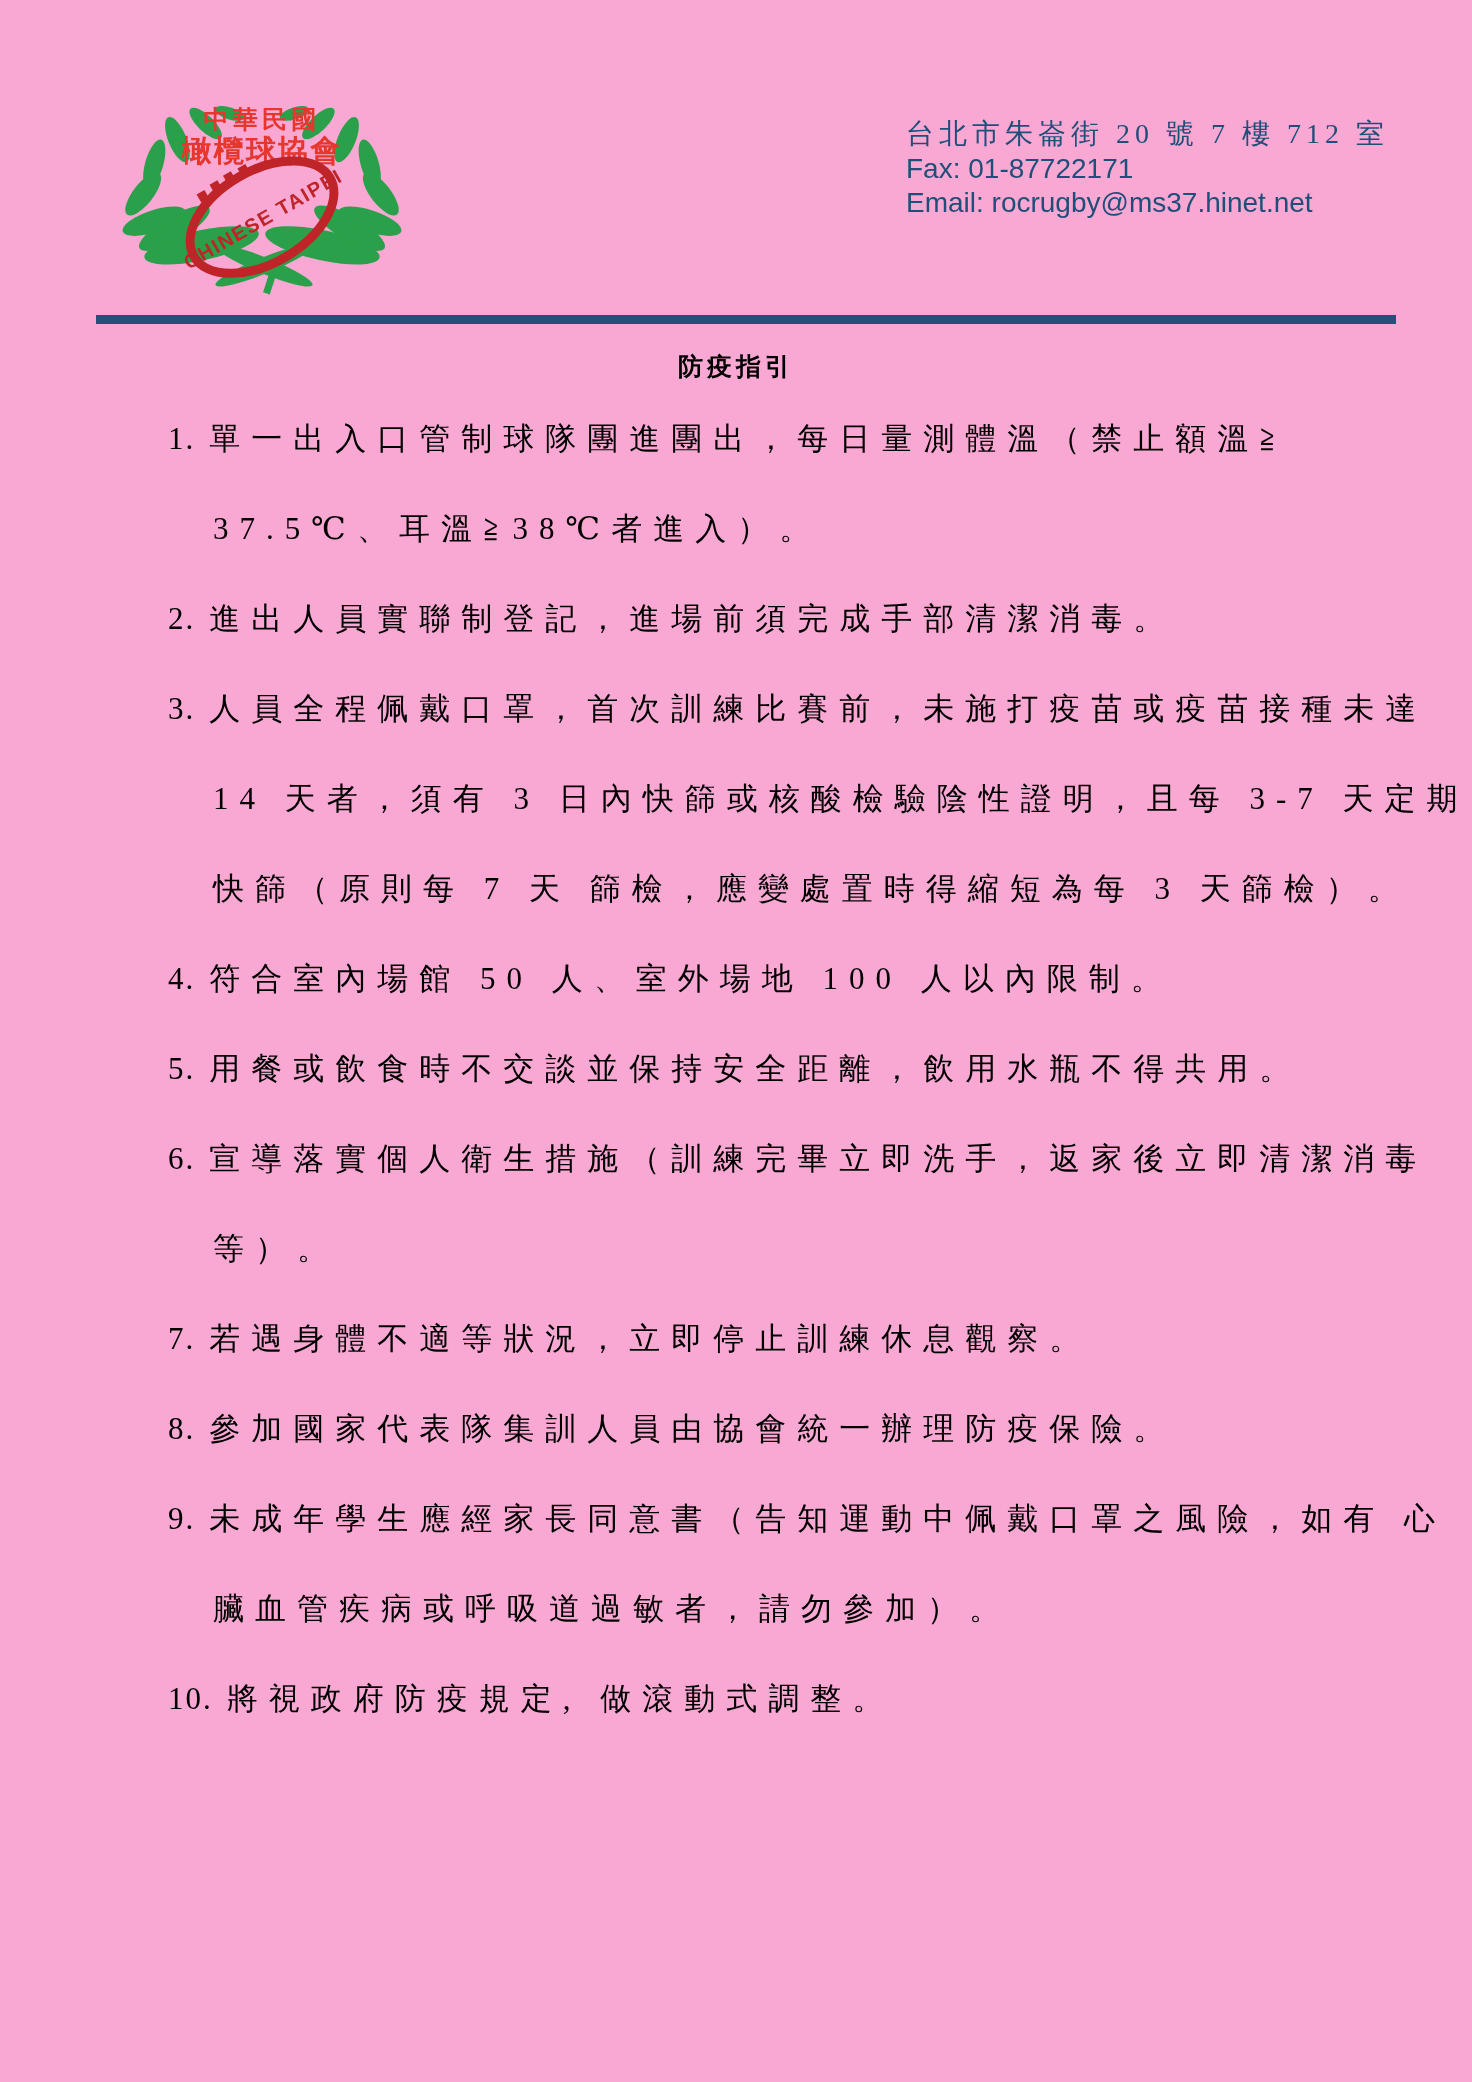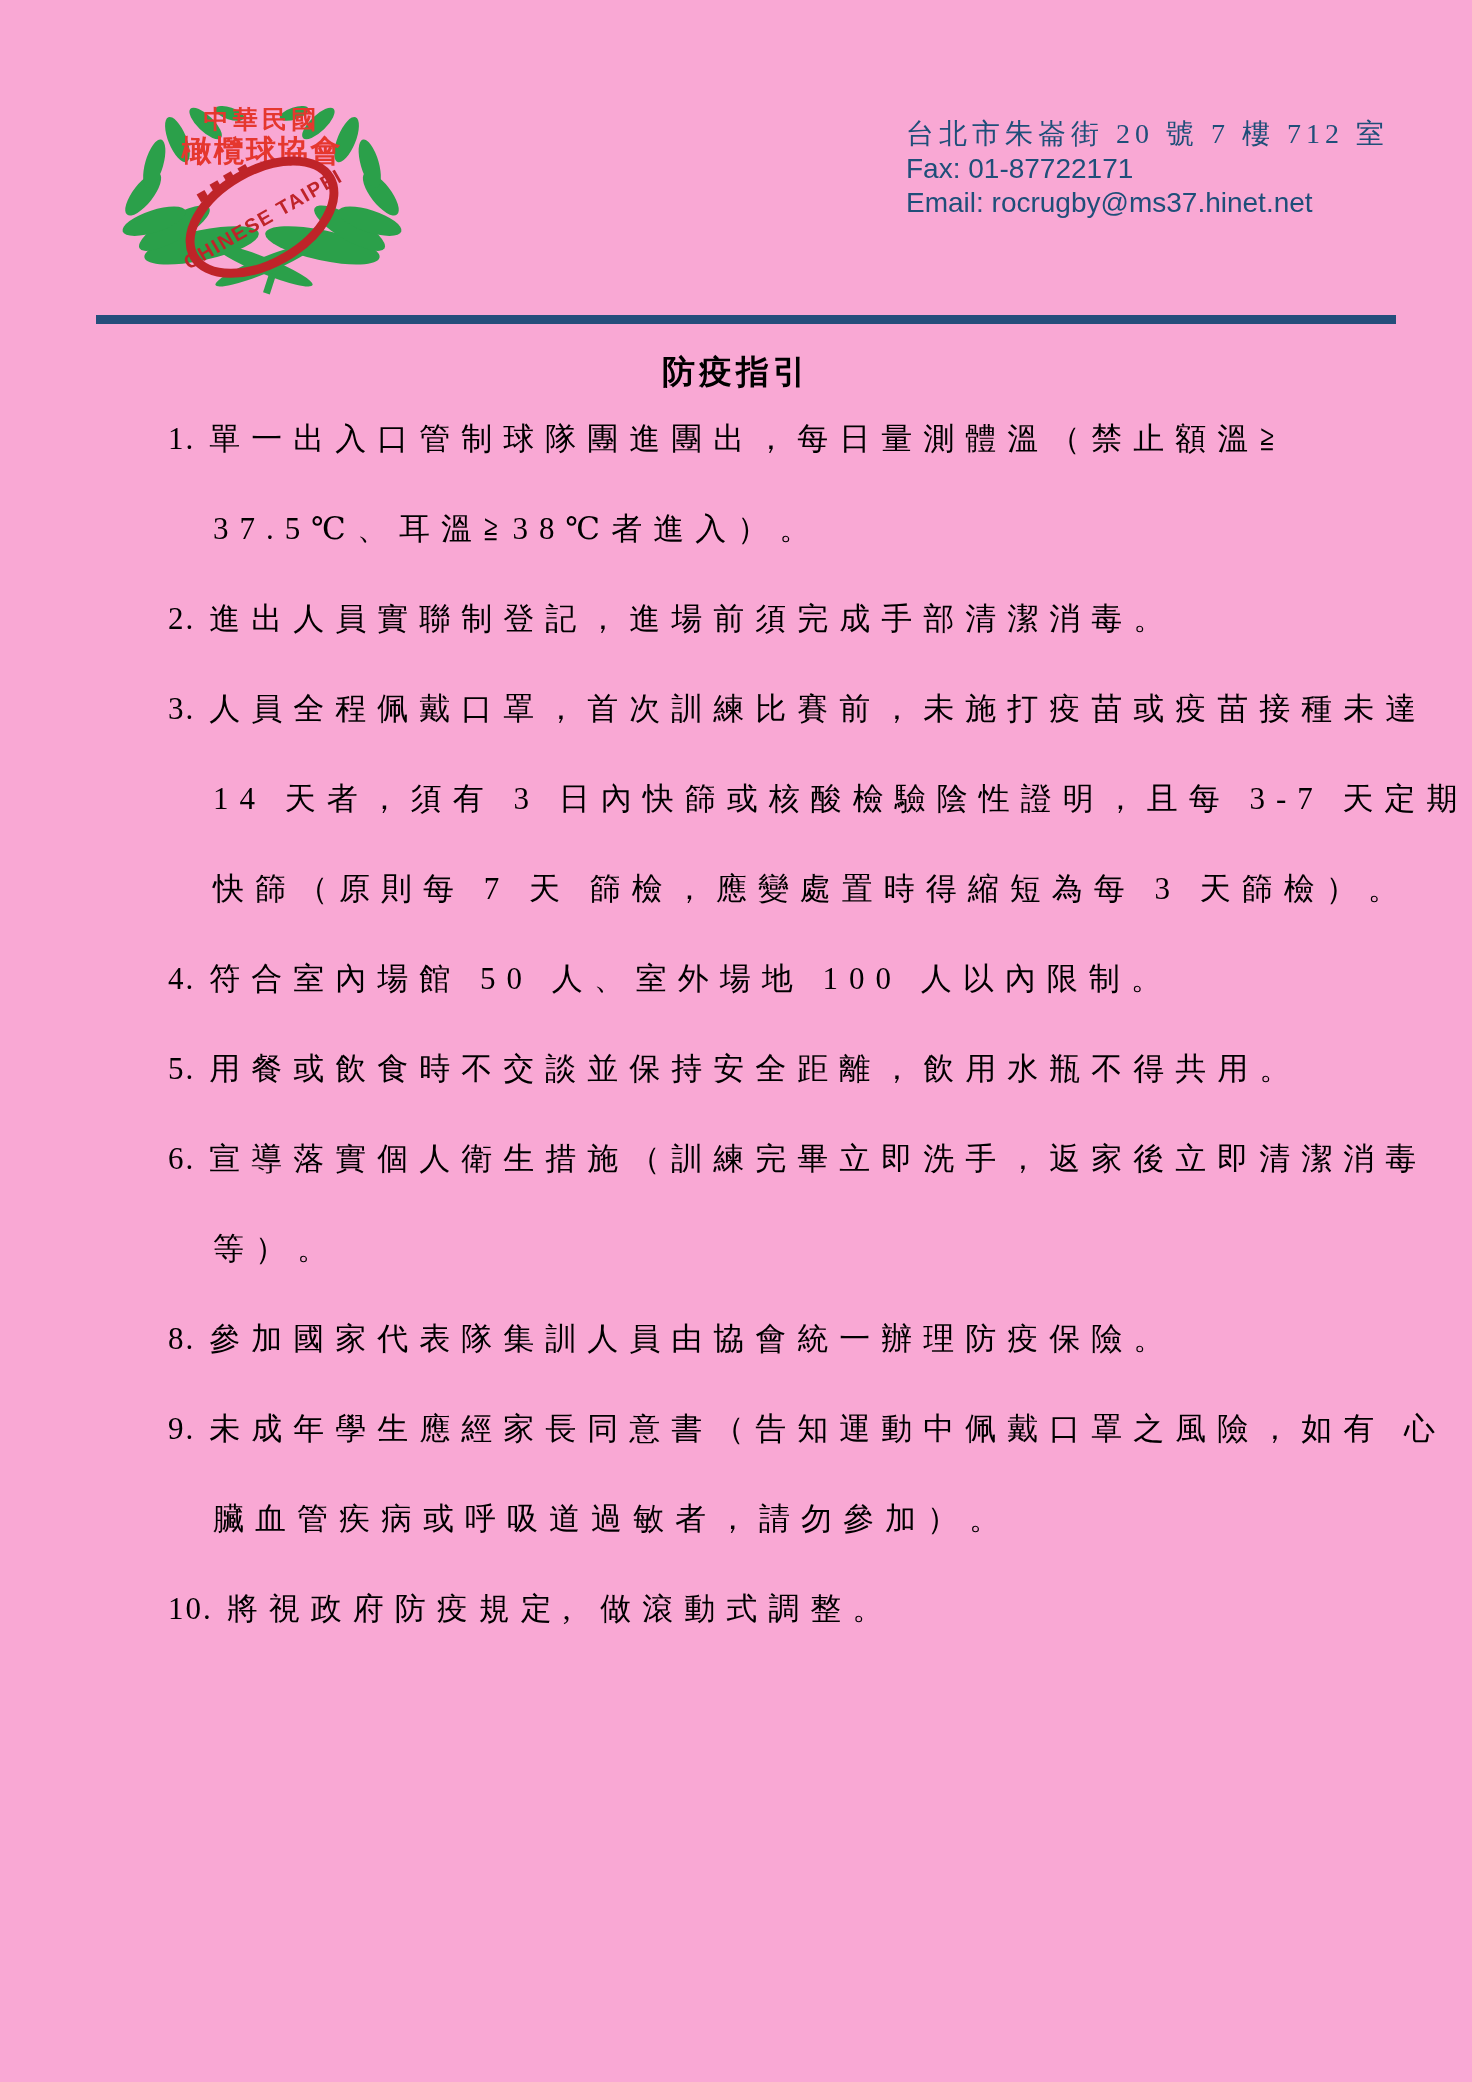--- a/index.html
+++ b/index.html
@@ -29,21 +29,21 @@
   }
   .divider {
     position:absolute; left:96px; top:315px;
     width:1300px; height:9px;
     background:#254E7B;
   }
   
   .doc-title {
     position:absolute; left:0; top:350px; width:100%;
     text-align:center;
-    font-size:33px; font-weight:bold; letter-spacing:4px;
+    font-size:25px; font-weight:bold; letter-spacing:4px;
     color:#000;
   }
   
   .guidelines {
     position:absolute; left:168px; top:394px;
     width:1240px;
     font-size:31px; line-height:90px;
     letter-spacing:11px;
     color:#000;
   }
@@ -107,19 +107,20 @@
       <div class="gl-line"><span class="gl-num">1.</span><span>單一出入口管制球隊團進團出，每日量測體溫（禁止額溫≧</span></div>
       <div class="gl-line cont">37.5℃、耳溫≧38℃者進入）。</div>
       <div class="gl-line"><span class="gl-num">2.</span><span>進出人員實聯制登記，進場前須完成手部清潔消毒。</span></div>
       <div class="gl-line"><span class="gl-num">3.</span><span>人員全程佩戴口罩，首次訓練比賽前，未施打疫苗或疫苗接種未達</span></div>
       <div class="gl-line cont">14 天者，須有 3 日內快篩或核酸檢驗陰性證明，且每 3-7 天定期</div>
       <div class="gl-line cont">快篩（原則每 7 天 篩檢，應變處置時得縮短為每 3 天篩檢）。</div>
       <div class="gl-line"><span class="gl-num">4.</span><span>符合室內場館 50 人、室外場地 100 人以內限制。</span></div>
       <div class="gl-line"><span class="gl-num">5.</span><span>用餐或飲食時不交談並保持安全距離，飲用水瓶不得共用。</span></div>
       <div class="gl-line"><span class="gl-num">6.</span><span>宣導落實個人衛生措施（訓練完畢立即洗手，返家後立即清潔消毒</span></div>
       <div class="gl-line cont">等）。</div>
+      <div class="gl-line"><span class="gl-num">7.</span><span>若遇身體不適等狀況，立即停止訓練休息觀察。</span></div>
       <div class="gl-line"><span class="gl-num">8.</span><span>參加國家代表隊集訓人員由協會統一辦理防疫保險。</span></div>
       <div class="gl-line"><span class="gl-num">9.</span><span>未成年學生應經家長同意書（告知運動中佩戴口罩之風險，如有 心</span></div>
       <div class="gl-line cont">臟血管疾病或呼吸道過敏者，請勿參加）。</div>
       <div class="gl-line"><span class="gl-num">10.</span><span>將視政府防疫規定, 做滾動式調整。</span></div>
     </div>
 
 </div>
 
 </body></html>

